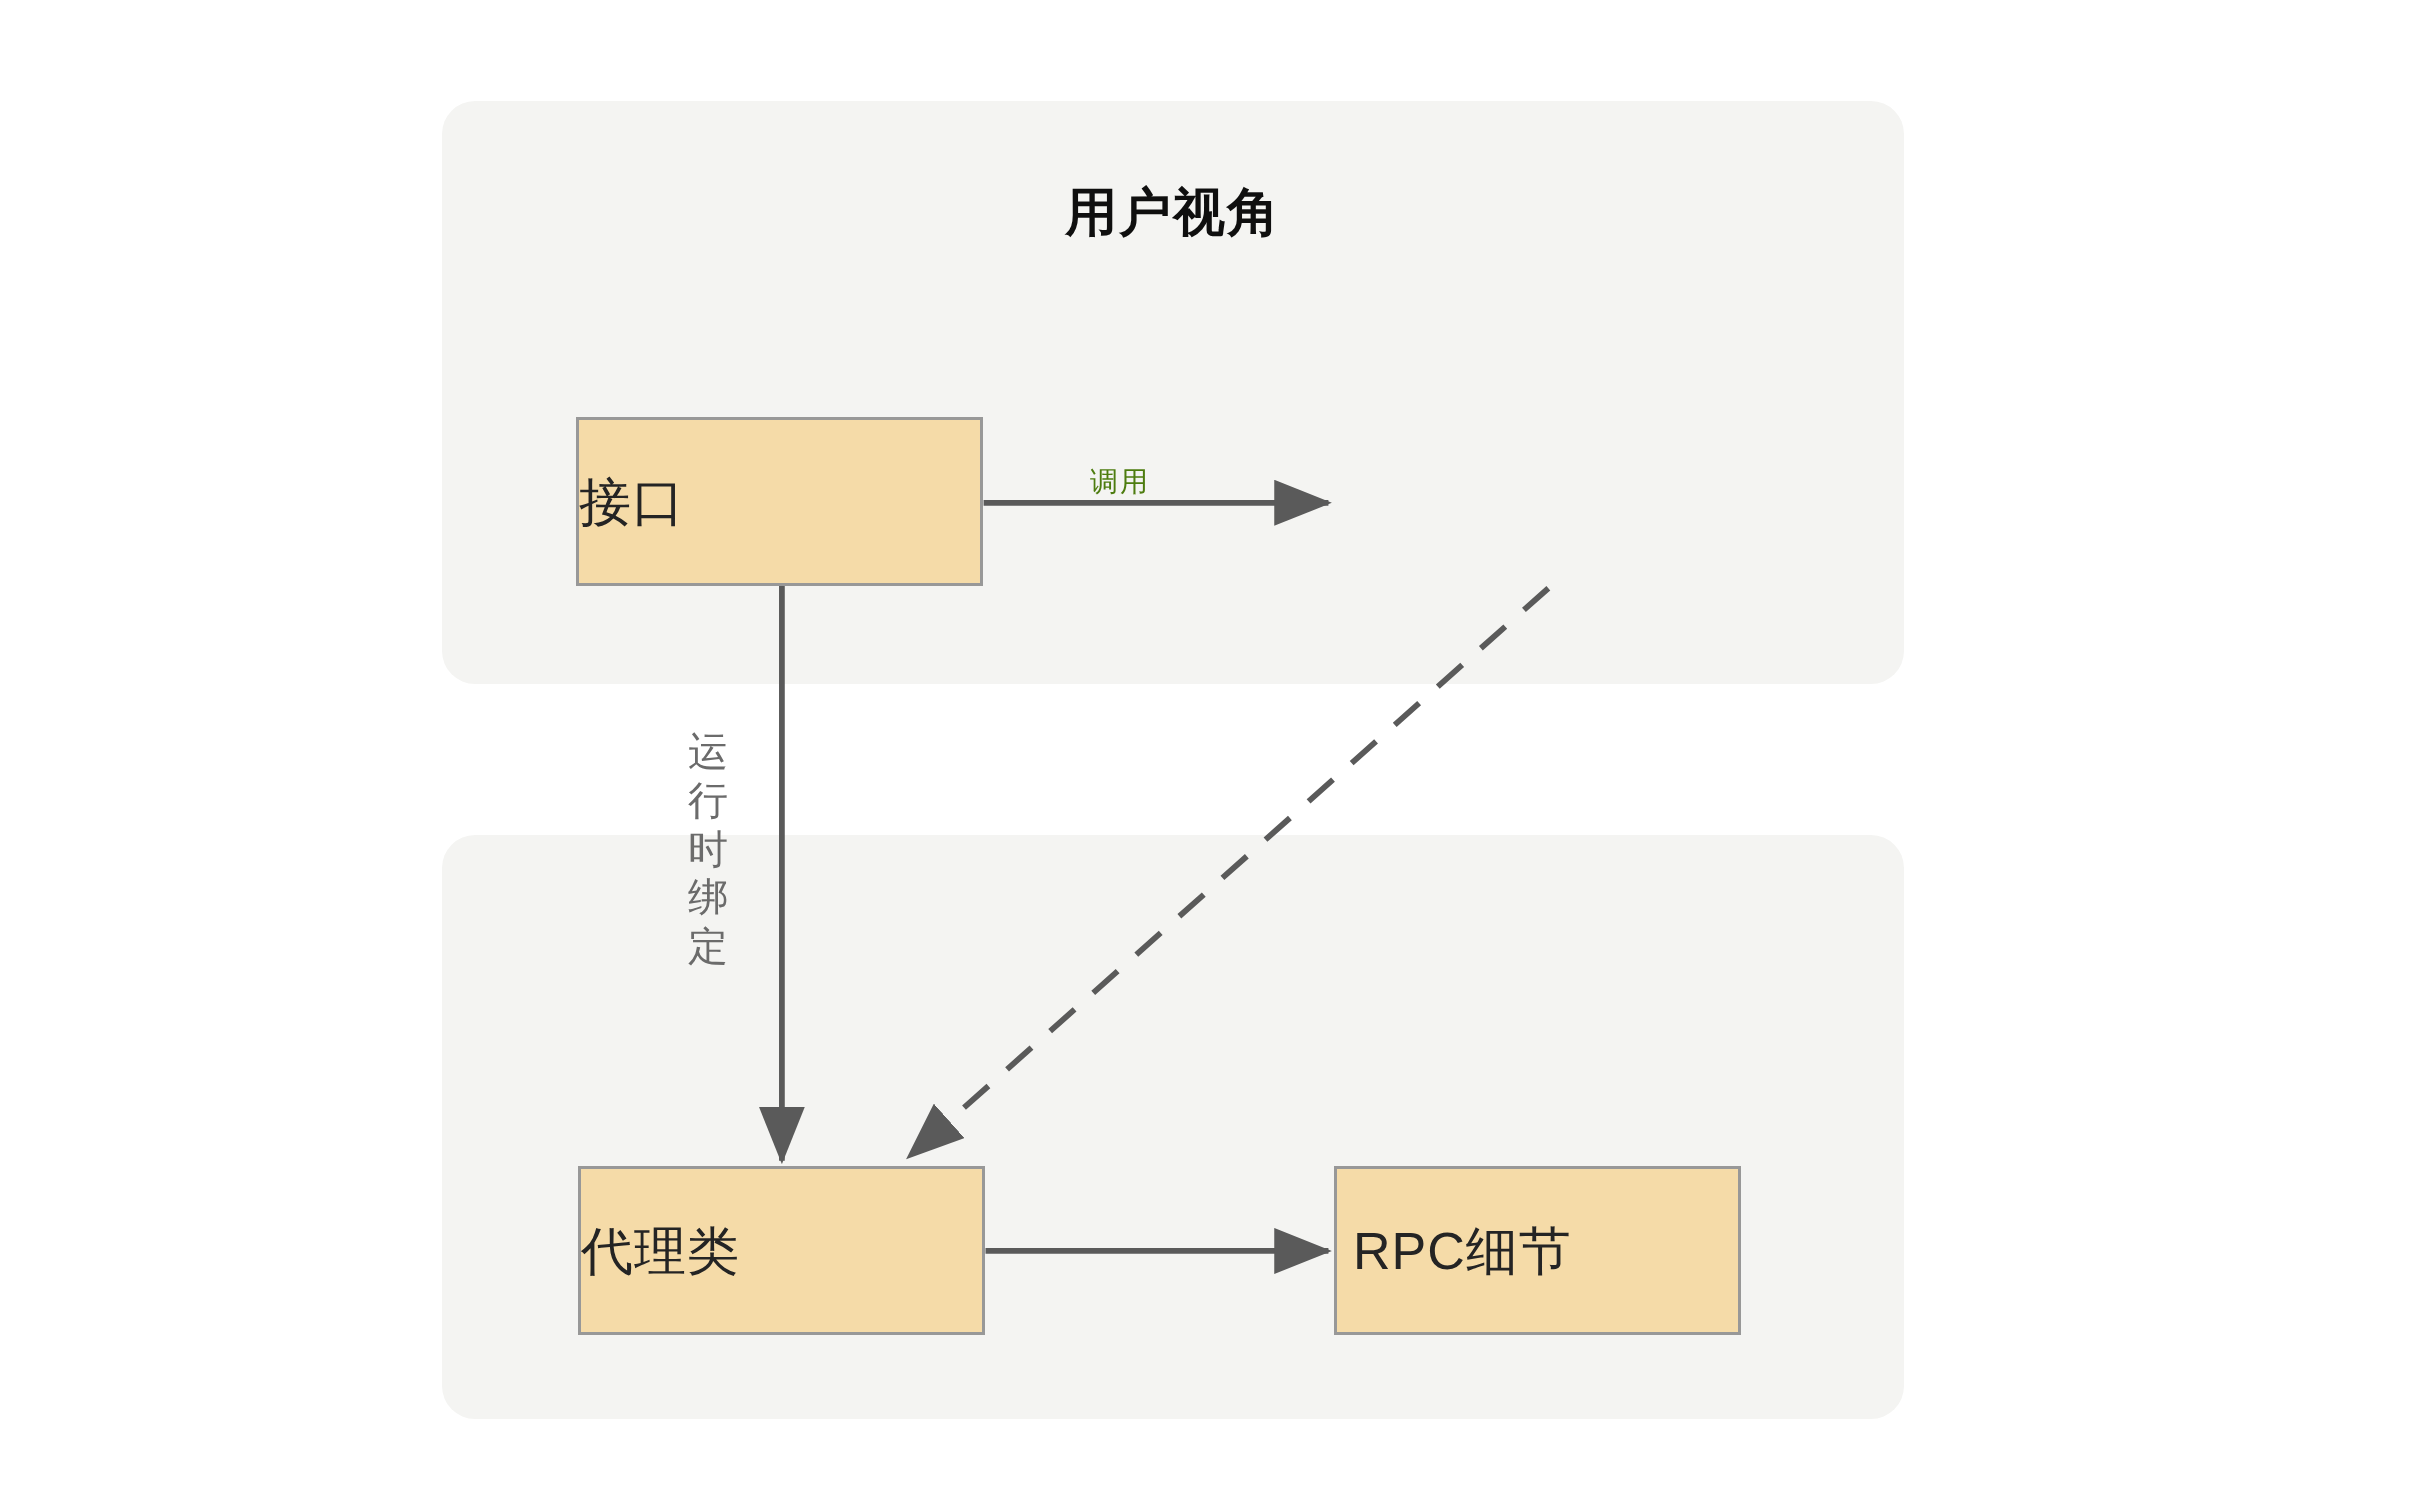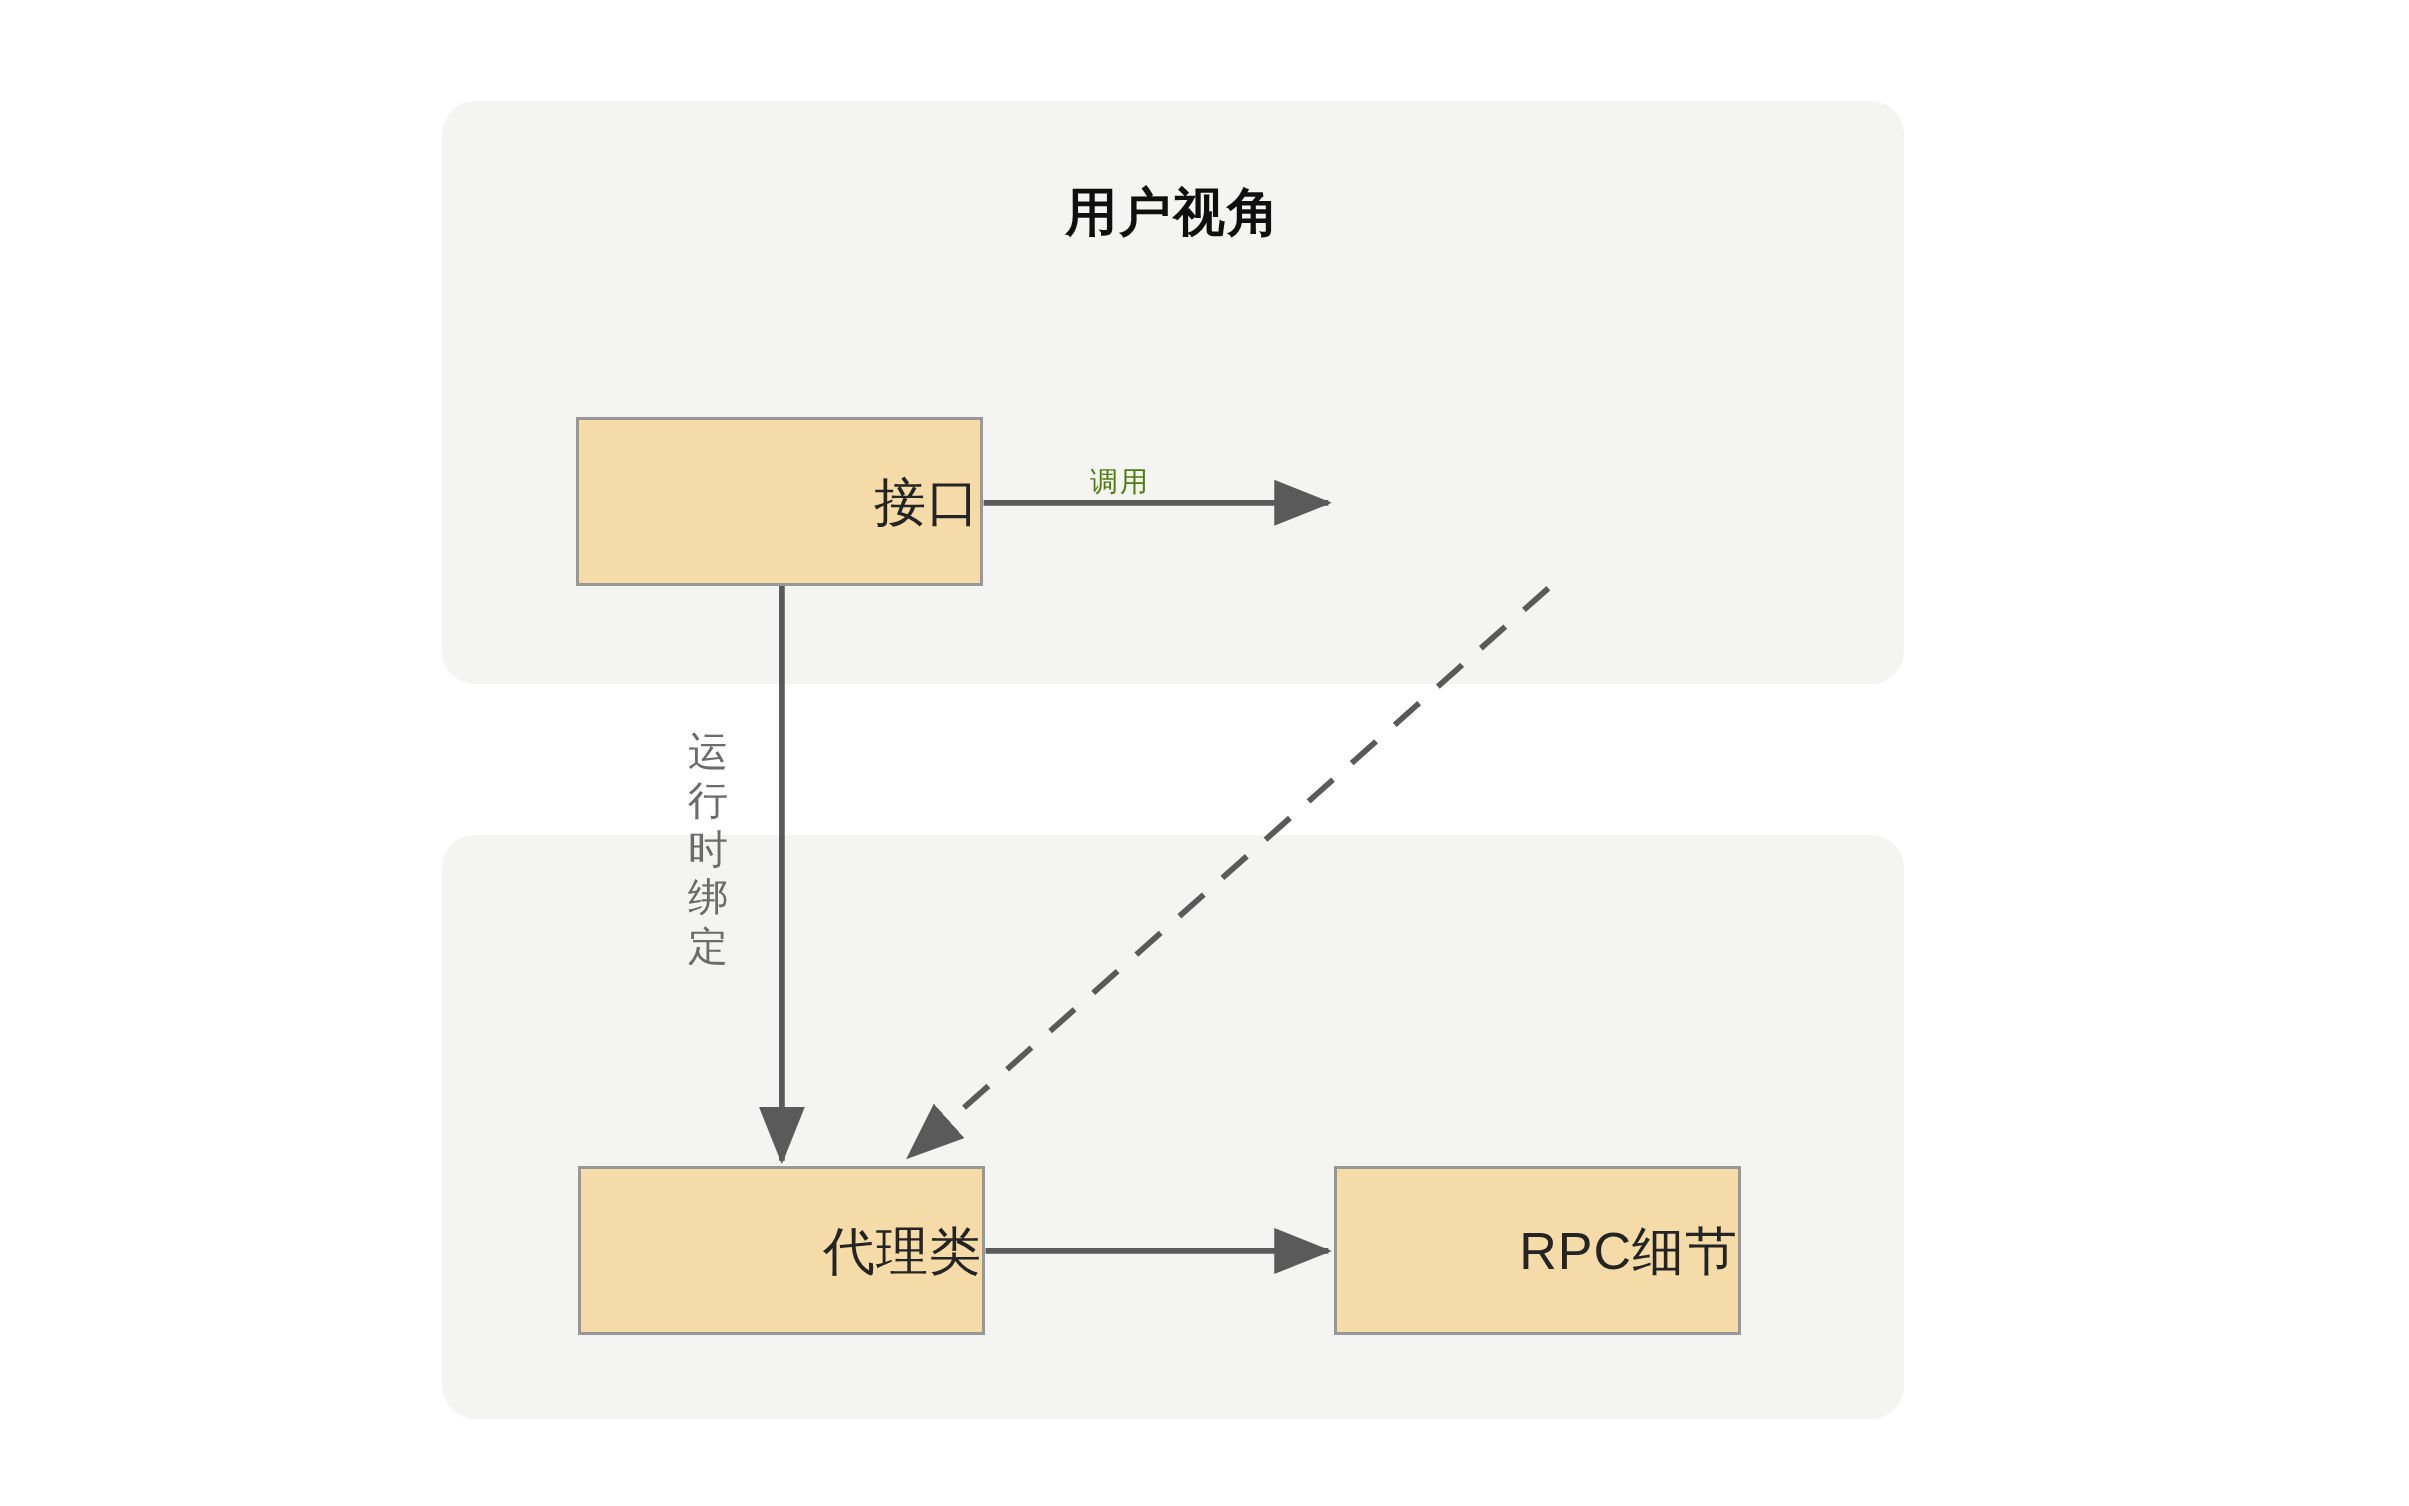--- a/index.html
+++ b/index.html
@@ -56,21 +56,21 @@
   }
 
   
   .node {
     position: absolute;
     box-sizing: border-box;
     background: #f5dba8;
     border: 3.8px solid #989898;
     display: flex;
     align-items: center;
-    justify-content: flex-end;
+    justify-content: flex-start;
     width: 407px;
     height: 169px;
   }
   .node-label {
     font-size: 52px;
     color: #242424;
     line-height: 1;
     letter-spacing: 1px;
     white-space: nowrap;
   }

